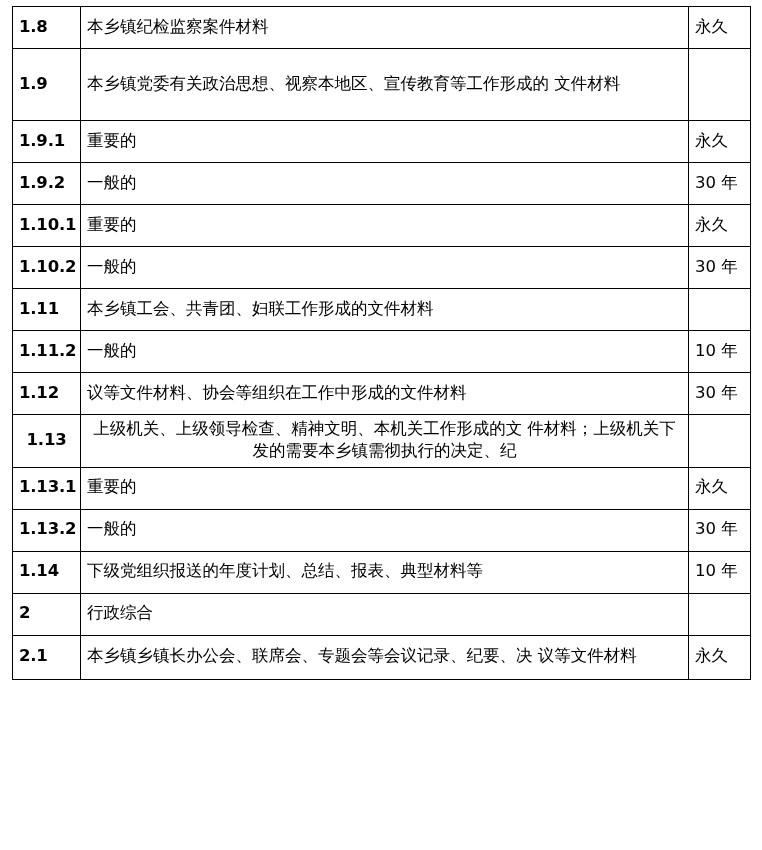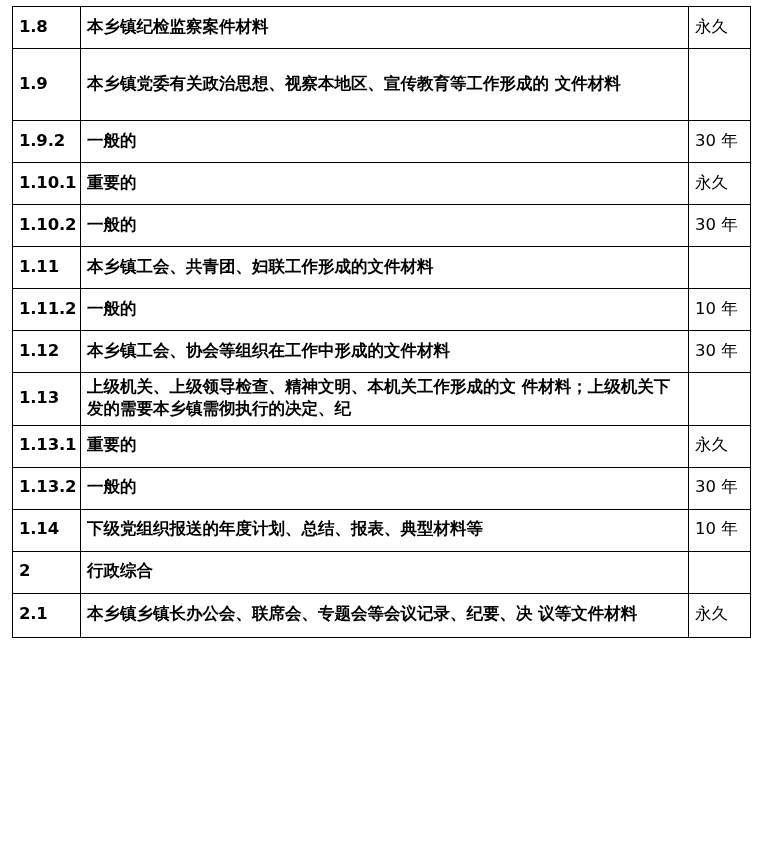--- a/index.html
+++ b/index.html
@@ -41,33 +41,33 @@
   col.c-term { width: 62px; }
 
   td.code {
     font-weight: bold;
     white-space: nowrap;
     padding-left: 5px;
     padding-right: 2px;
     letter-spacing: -0.2px;
   }
   td.title {
-    font-weight: bold;
+    font-weight: normal;
   }
   td.term {
     font-weight: normal;
     white-space: nowrap;
     padding-left: 5px;
     padding-right: 2px;
   }
   
   .h-tall { height: 72px; }
   .h-med  { height: 44px; margin-top: 7px; }
   .h-std  { height: 42px; }
-  .h-two  { height: 46px; }
+  .h-two  { height: 46px; text-align: center; }
   .clip {
     display: block;
     max-height: 2.7em;
     overflow: hidden;
   }
   .section-title {
     font-weight: bold;
     padding-left: 18px;
   }
 </style>
@@ -86,20 +86,25 @@
         <td class="code">1.8</td>
         <td class="title">本乡镇纪检监察案件材料</td>
         <td class="term">永久</td>
       </tr>
       <tr class="h-tall">
         <td class="code">1.9</td>
         <td class="title">本乡镇党委有关政治思想、视察本地区、宣传教育等工作形成的 文件材料</td>
         <td class="term"></td>
       </tr>
       <tr class="h-std">
+        <td class="code">1.9.1</td>
+        <td class="title">重要的</td>
+        <td class="term">永久</td>
+      </tr>
+      <tr class="h-std">
         <td class="code">1.9.2</td>
         <td class="title">一般的</td>
         <td class="term">30 年</td>
       </tr>
       <tr class="h-std">
         <td class="code">1.10.1</td>
         <td class="title">重要的</td>
         <td class="term">永久</td>
       </tr>
       <tr class="h-std">
@@ -112,21 +117,21 @@
         <td class="title">本乡镇工会、共青团、妇联工作形成的文件材料</td>
         <td class="term"></td>
       </tr>
       <tr class="h-std">
         <td class="code">1.11.2</td>
         <td class="title">一般的</td>
         <td class="term">10 年</td>
       </tr>
       <tr class="h-std">
         <td class="code">1.12</td>
-        <td class="title">本乡镇工会、协会等组织在工作中形成的文件材料</td>
+        <td class="title">议等文件材料、协会等组织在工作中形成的文件材料</td>
         <td class="term">30 年</td>
       </tr>
       <tr class="h-two">
         <td class="code">1.13</td>
         <td class="title">
             <span class="clip">上级机关、上级领导检查、精神文明、本机关工作形成的文 件材料；上级机关下发的需要本乡镇需彻执行的决定、纪</span>
           </td>
         <td class="term"></td>
       </tr>
       <tr class="h-std">

